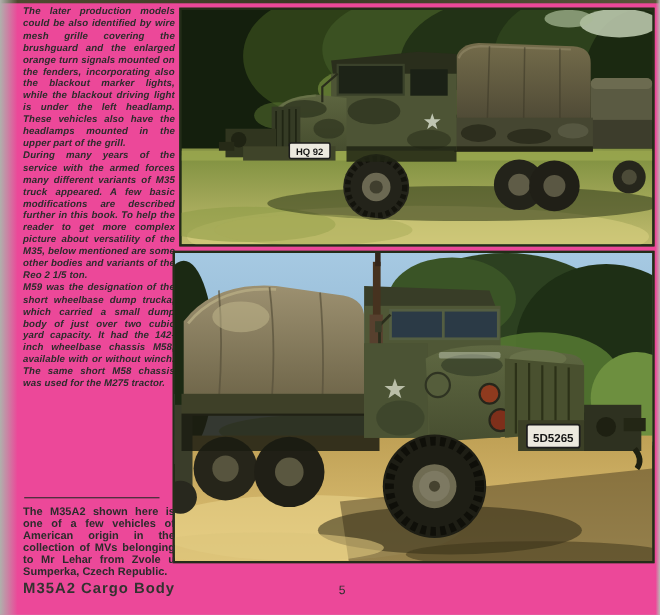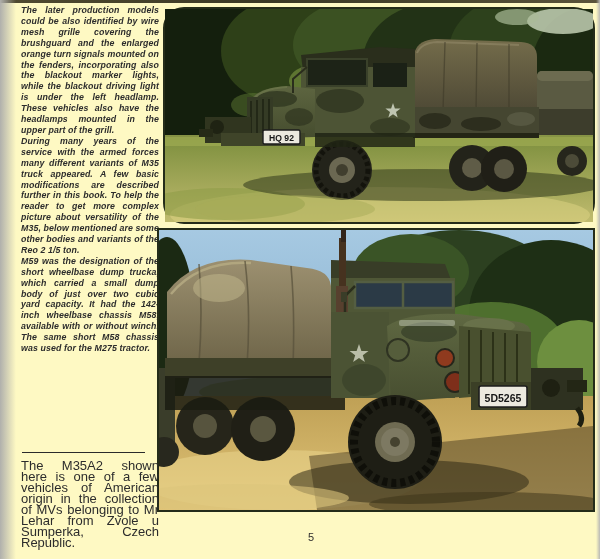--- a/index.html
+++ b/index.html
@@ -1,31 +1,31 @@
 <!DOCTYPE html>
 <html><head>
 <meta charset="utf-8">
 <style>
   html,body{margin:0;padding:0;}
   body{width:600px;height:559px;background:#d8d8d4;font-family:"Liberation Sans",sans-serif;}
-  .page{position:relative;width:600px;height:559px;background:#fef9c3;overflow:hidden;}
+  .page{position:relative;width:600px;height:559px;background:#ec4899;overflow:hidden;}
   .scan-edge-top{position:absolute;top:0;left:0;right:0;height:3px;
     background:linear-gradient(to right,#504a30,#3a3824 45%,#5a543a);}
   .scan-edge-left{position:absolute;top:0;left:0;bottom:0;width:16px;
     background:linear-gradient(to right,#b0b0ac,rgba(246,246,242,0));}
   .scan-edge-right{position:absolute;top:0;right:0;bottom:0;width:4px;
     background:linear-gradient(to left,#b9b9b5,rgba(246,246,242,0));}
   .text-column{position:absolute;left:21px;top:5px;width:138px;}
   .article-para{margin:0;font-size:8.8px;font-style:italic;font-weight:bold;color:#2c2c2c;
     line-height:10.9px;text-align:justify;letter-spacing:0.1px;}
   .caption-separator{position:absolute;left:22px;top:452px;width:123px;height:1px;background:#2b2b2b;}
-  .caption{position:absolute;left:21px;top:460px;width:138px;margin:0;font-size:13px;font-weight:normal;
+  .caption{position:absolute;left:21px;top:460px;width:138px;margin:0;font-size:10px;font-weight:bold;
     color:#2c2c2c;line-height:11px;text-align:justify;}
   .photo{position:absolute;box-sizing:border-box;border:2px solid #242c19;background:#2c3a1e;}
-  .photo-top{left:163px;top:7px;width:432px;height:217px;border-radius:21px;}
+  .photo-top{left:163px;top:7px;width:432px;height:217px;}
   .photo-bottom{left:157px;top:228px;width:438px;height:284px;}
   .photo svg{display:block;width:100%;height:100%;}
   .footer-title{position:absolute;left:21px;top:527px;font-size:13.5px;font-weight:bold;
     color:#333330;letter-spacing:0.9px;}
   .page-number{position:absolute;left:298px;top:531px;width:26px;text-align:center;
     font-size:11px;color:#2e2e2e;}
 </style>
 </head>
 <body>
 
@@ -255,17 +255,18 @@
         </g>
       </g>
       <ellipse cx="80" cy="268" rx="110" ry="14" fill="#dcc47c" opacity="0.6"></ellipse>
       <ellipse cx="330" cy="274" rx="120" ry="12" fill="#3a3118" opacity="0.5"></ellipse>
     </svg>
   </figure>
 
   <div class="caption-separator"></div>
   <p class="caption">The M35A2 shown here is one of a few vehicles of American origin in the collection of MVs belonging to Mr Lehar from Zvole u Sumperka, Czech Republic.</p>
 
+  <div class="footer-title">M35A2 Cargo Body</div>
   <div class="page-number">5</div>
 
   <div class="scan-edge-left"></div>
   <div class="scan-edge-right"></div>
 </div>
 
 </body></html>

